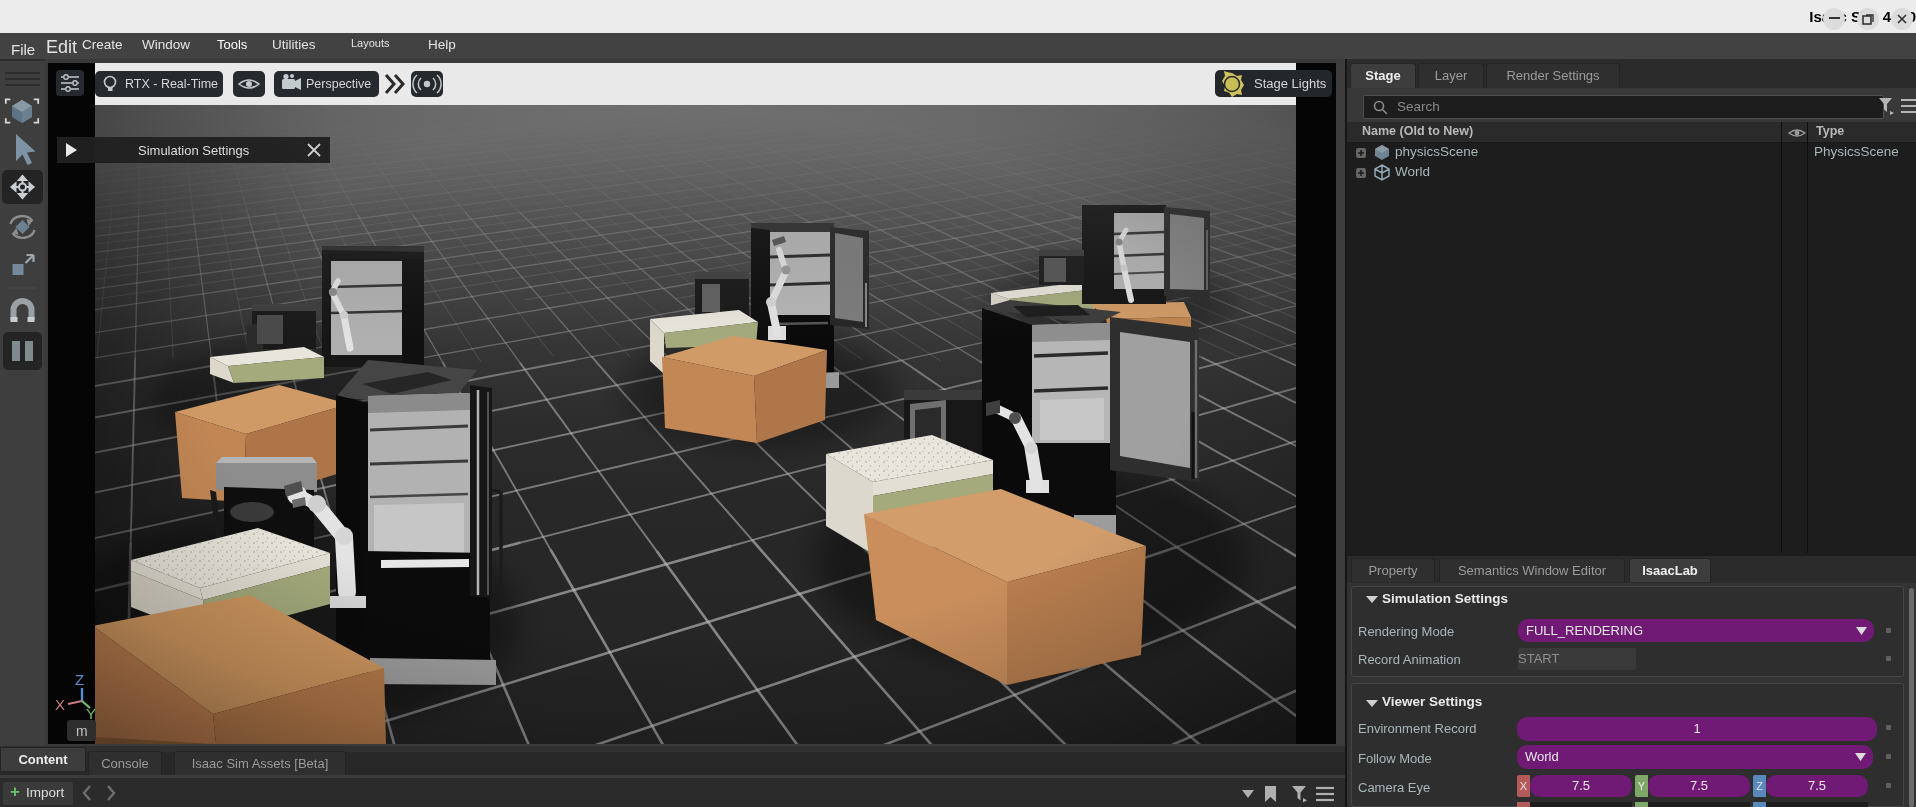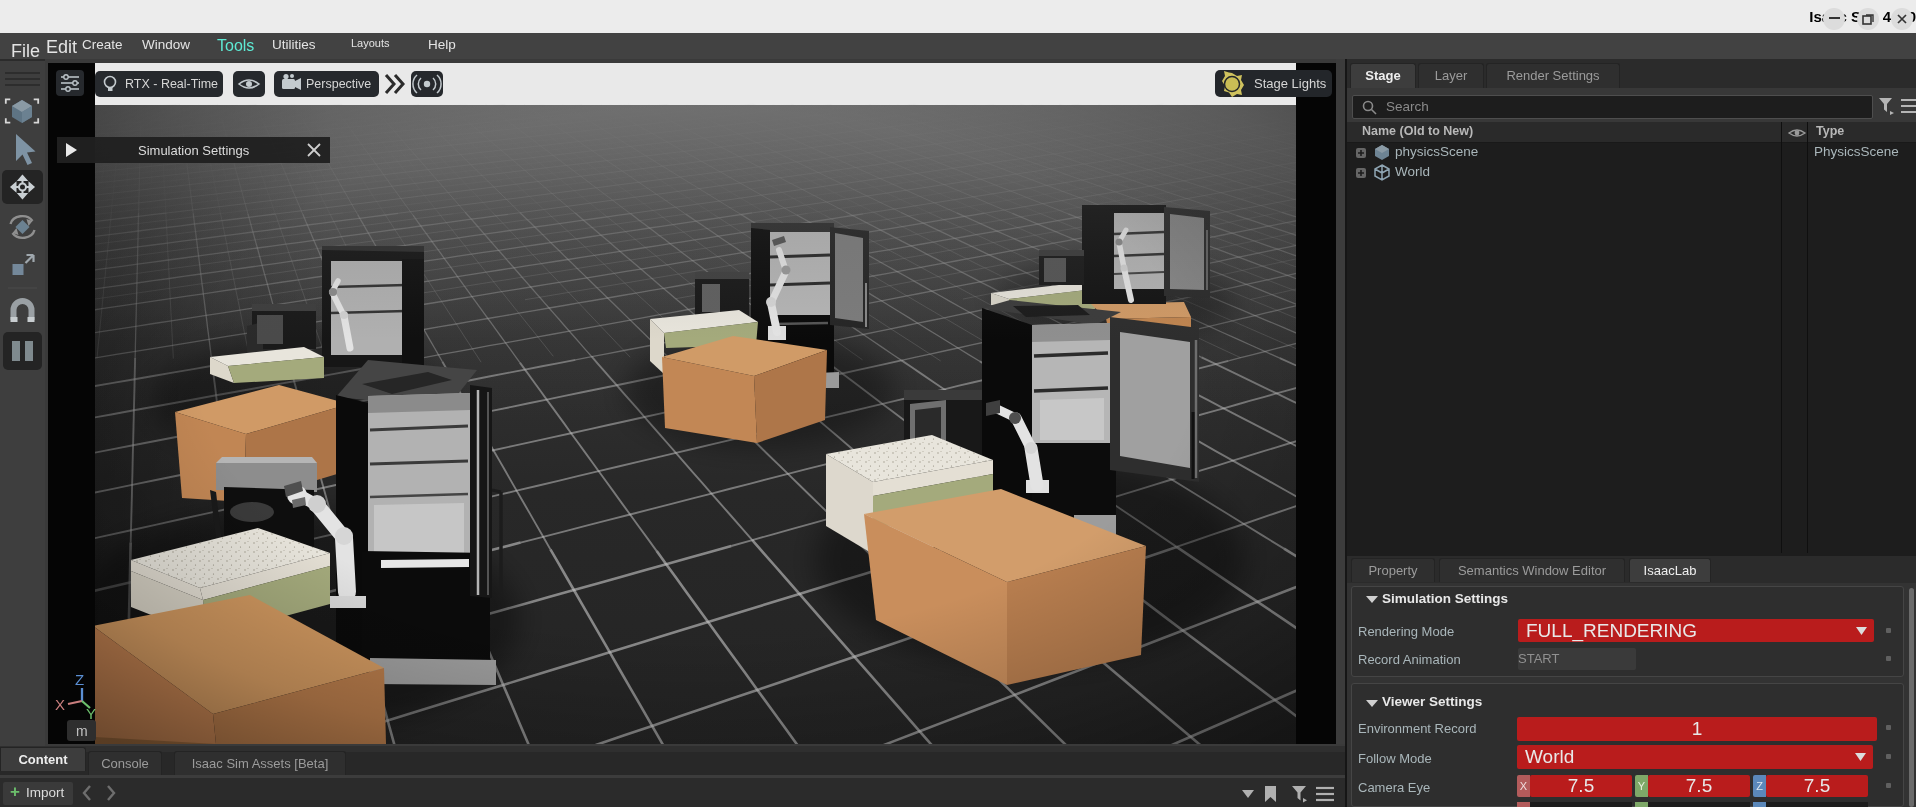--- a/index.html
+++ b/index.html
@@ -3,45 +3,45 @@
 <style>
 *{margin:0;padding:0;box-sizing:border-box}
 html,body{width:1916px;height:807px;overflow:hidden;background:#1e1e1e;
 font-family:"Liberation Sans",sans-serif;-webkit-font-smoothing:antialiased}
 .abs{position:absolute}
 svg.vp{position:absolute;left:45px;top:59px}
 .tab{position:absolute;font-size:13px;line-height:24px;text-align:center;
 border-radius:3px 3px 0 0;color:#9b9b9b;background:#2f2f2f;border:1px solid #242424;border-bottom:none}
 .tab.on{background:#3d3d3d;color:#eee}
 .lbl{position:absolute;font-size:13px;color:#a9b6ba}
-.fld{position:absolute;background:#b91c1c;border-radius:2px;font-size:19px;color:#e8e8e8}
+.fld{position:absolute;background:#701a75;border-radius:10px;font-size:13px;color:#e8e8e8}
 .dot{position:absolute;width:5px;height:5px;background:#606060;border-radius:1px}
 </style></head>
 <body>
 
 <div class="abs" style="left:0;top:0;width:1916px;height:33px;background:#ececec">
   <div class="abs" style="left:0;top:0;width:100%;text-align:right;font-size:15px;font-weight:bold;color:#000000;line-height:33px">Isaac Sim 4.5.0</div>
   <div class="abs" style="left:1823px;top:8px;width:22px;height:22px;border-radius:50%;background:#dcdcdc"></div>
   <div class="abs" style="left:1829px;top:17px;width:11px;height:2px;background:#333"></div>
   <div class="abs" style="left:1857px;top:8px;width:22px;height:22px;border-radius:50%;background:#dcdcdc"></div>
   <svg class="abs" style="left:1860px;top:11px" width="16" height="16">
       <rect x="3" y="5" width="8" height="8" fill="none" stroke="#333" stroke-width="1.6"></rect>
       <path d="M6 4 h7 v7" fill="none" stroke="#333" stroke-width="1.4"></path>
     </svg>
   <div class="abs" style="left:1891px;top:8px;width:22px;height:22px;border-radius:50%;background:#dcdcdc"></div>
   <svg class="abs" style="left:1894px;top:11px" width="16" height="16">
       <path d="M4 4 L12 12 M12 4 L4 12" stroke="#333" stroke-width="1.7"></path>
     </svg>
 </div>
 <div class="abs" style="left:0;top:33px;width:1916px;height:26px;background:#424242">
-    <span class="abs" style="left:11px;top:8px;color:#e4e4e4;font-size:18px">File</span>
+    <span class="abs" style="left:11px;top:8px;color:#e4e4e4;font-size:15px">File</span>
     <span class="abs" style="left:46px;top:4px;color:#e4e4e4;font-size:18px">Edit</span>
     <span class="abs" style="left:82px;top:4px;color:#e4e4e4;font-size:13.5px">Create</span>
     <span class="abs" style="left:142px;top:4px;color:#e4e4e4;font-size:13.5px">Window</span>
-    <span class="abs" style="left:217px;top:4px;color:#5eead4;font-size:16px">Tools</span>
+    <span class="abs" style="left:217px;top:4px;color:#ffffff;font-size:13px">Tools</span>
     <span class="abs" style="left:272px;top:4px;color:#e4e4e4;font-size:13.5px">Utilities</span>
     <span class="abs" style="left:351px;top:4px;color:#e4e4e4;font-size:11px">Layouts</span>
     <span class="abs" style="left:428px;top:4px;color:#e4e4e4;font-size:13.5px">Help</span>
   </div>
 
 <div class="abs" style="left:0;top:59px;width:45px;height:748px;background:#3e3e3e;border-top:2px solid #2b2b2b">
 <svg width="45" height="700" style="position:absolute;left:0;top:0">
 <g stroke="#2d2d2d" stroke-width="2">
         <line x1="5" y1="12" x2="40" y2="12"></line>
         <line x1="5" y1="18" x2="40" y2="18"></line>
@@ -884,21 +884,21 @@
         <line x1="320" y1="144" x2="308" y2="156"></line>
       </g>
 </g>
 </svg>
 <div class="abs" style="left:1345px;top:59px;width:571px;height:497px;background:#1d1d1d;border-left:2px solid #161616">
   <div class="abs" style="left:0;top:0;width:571px;height:29px;background:#2b2b2b"></div>
   <div class="tab on" style="left:3px;top:4px;width:66px;height:25px;font-weight:bold">Stage</div>
   <div class="tab" style="left:71px;top:4px;width:66px;height:25px">Layer</div>
   <div class="tab" style="left:139px;top:4px;width:134px;height:25px">Render Settings</div>
   <div class="abs" style="left:0;top:29px;width:571px;height:34px;background:#383838"></div>
-  <div class="abs" style="left:5px;top:36px;width:521px;height:24px;background:#1d1d1d;border:1px solid #4e4e4e;border-radius:2px">
+  <div class="abs" style="left:16px;top:36px;width:521px;height:24px;background:#1d1d1d;border:1px solid #4e4e4e;border-radius:2px">
     <svg width="18" height="18" style="position:absolute;left:8px;top:3px">
         <circle cx="7" cy="7" r="4.5" fill="none" stroke="#8a8a8a" stroke-width="1.6"></circle>
         <line x1="10.5" y1="10.5" x2="15" y2="15" stroke="#8a8a8a" stroke-width="1.6"></line>
       </svg>
     <span class="abs" style="left:33px;top:3px;color:#8a8a8a;font-size:13.5px">Search</span>
   </div>
 
   <svg width="40" height="26" style="position:absolute;left:531px;top:37px">
     <path d="M1 2 h13 l-5 6 v8 l-3 -2.5 v-5.5 Z" fill="#b5b5b5"></path>
       <path d="M12 15 l4 2 l-4 2 Z" fill="#b5b5b5"></path>
@@ -939,21 +939,21 @@
         <path d="M8,1 L15,5 L15,12 L8,16 L1,12 L1,5 Z M8,1 L8,9 M8,9 L15,5 M8,9 L1,5 M8,9 L8,16" fill="none" stroke="#8fa5b3" stroke-width="1.5"></path>
       </svg>
     <span class="abs" style="left:48px;top:1px;font-size:13.5px;color:#a9b6ba">World</span>
   </div>
 </div>
 
 <div class="abs" style="left:1345px;top:556px;width:571px;height:251px;background:#333;border-left:2px solid #161616">
   <div class="abs" style="left:0;top:0;width:571px;height:27px;background:#2b2b2b"></div>
   <div class="tab" style="left:4px;top:2px;width:84px;height:24px">Property</div>
   <div class="tab" style="left:92px;top:2px;width:186px;height:24px">Semantics Window Editor</div>
-  <div class="tab on" style="left:282px;top:2px;width:82px;height:24px;font-weight:normal">IsaacLab</div>
+  <div class="tab on" style="left:282px;top:2px;width:82px;height:24px;font-weight:bold">IsaacLab</div>
 
   <div class="abs" style="left:4px;top:30px;width:553px;height:91px;background:#2e2e2e;border:1px solid #454545;border-radius:3px"></div>
   <svg width="14" height="10" style="position:absolute;left:18px;top:38px">
       <path d="M1 2 h12 l-6 7 Z" fill="#cfcfcf"></path>
     </svg>
   <span class="abs" style="left:35px;top:35px;font-size:13.5px;color:#e8e8e8;font-weight:bold">Simulation Settings</span>
   <span class="lbl" style="left:11px;top:68px">Rendering Mode</span>
   <div class="fld" style="left:171px;top:63px;width:356px;height:23px;line-height:23px"><span style="margin-left:8px">FULL_RENDERING</span>
     <svg width="12" height="9" style="position:absolute;right:6px;top:8px">
         <path d="M0 0 h11 l-5.5 8 Z" fill="#dcdcdc"></path>

